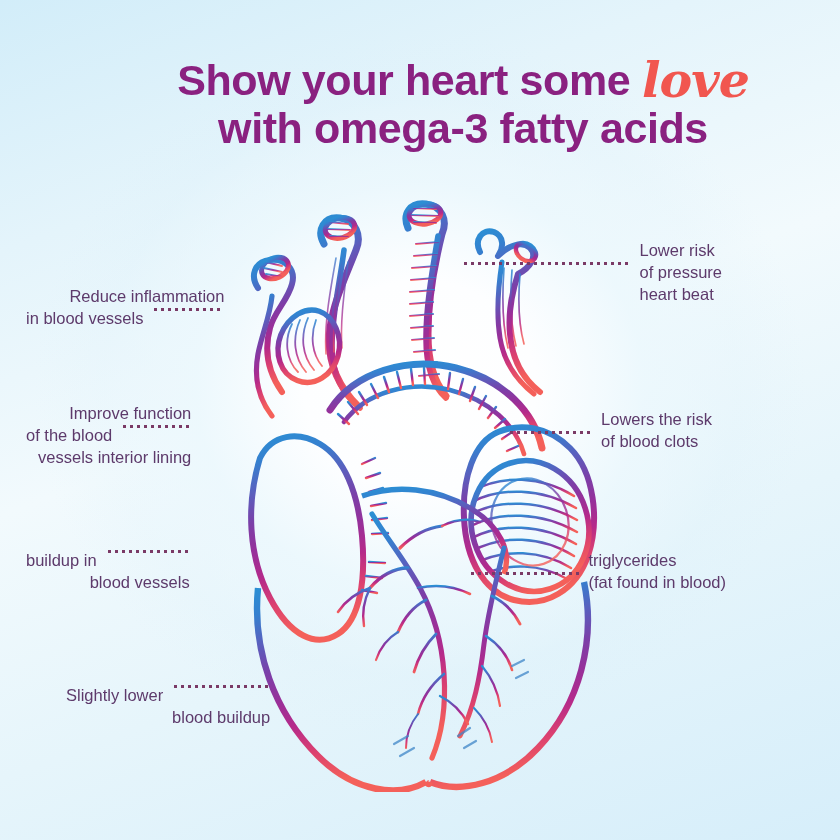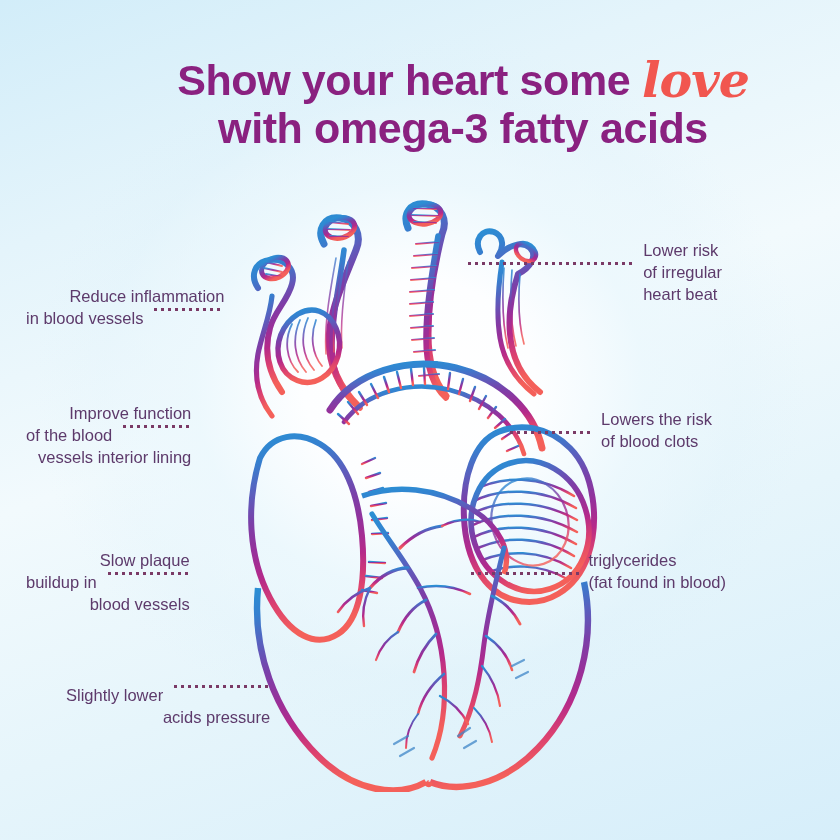--- a/index.html
+++ b/index.html
@@ -383,44 +383,43 @@
       <div class="lrow">
         <span>of the blood</span>
         <span class="leader"></span>
       </div>
       <div>vessels interior lining</div>
     </div>
   </div>
 
   <div class="callout left" id="c-plaque">
     <div class="ctext">
-      <div>Slow plaque</div>
       <div class="lrow">
         <span>buildup in</span>
         <span class="leader"></span>
       </div>
       <div>blood vessels</div>
     </div>
   </div>
 
   <div class="callout left" id="c-bp">
     <div class="ctext">
       <div class="lrow">
         <span>Slightly lower</span>
         <span class="leader"></span>
       </div>
-      <div>acids pressure</div>
+      <div>blood buildup</div>
     </div>
   </div>
 
   <div class="callout right" id="c-arrhythmia">
     <span class="leader"></span>
     <div class="ctext">
       <div>Lower risk</div>
-      <div>of irregular</div>
+      <div>of pressure</div>
       <div>heart beat</div>
     </div>
   </div>
 
   <div class="callout right" id="c-clots">
     <span class="leader"></span>
     <div class="ctext">
       <div>Lowers the risk</div>
       <div>of blood clots</div>
     </div>

